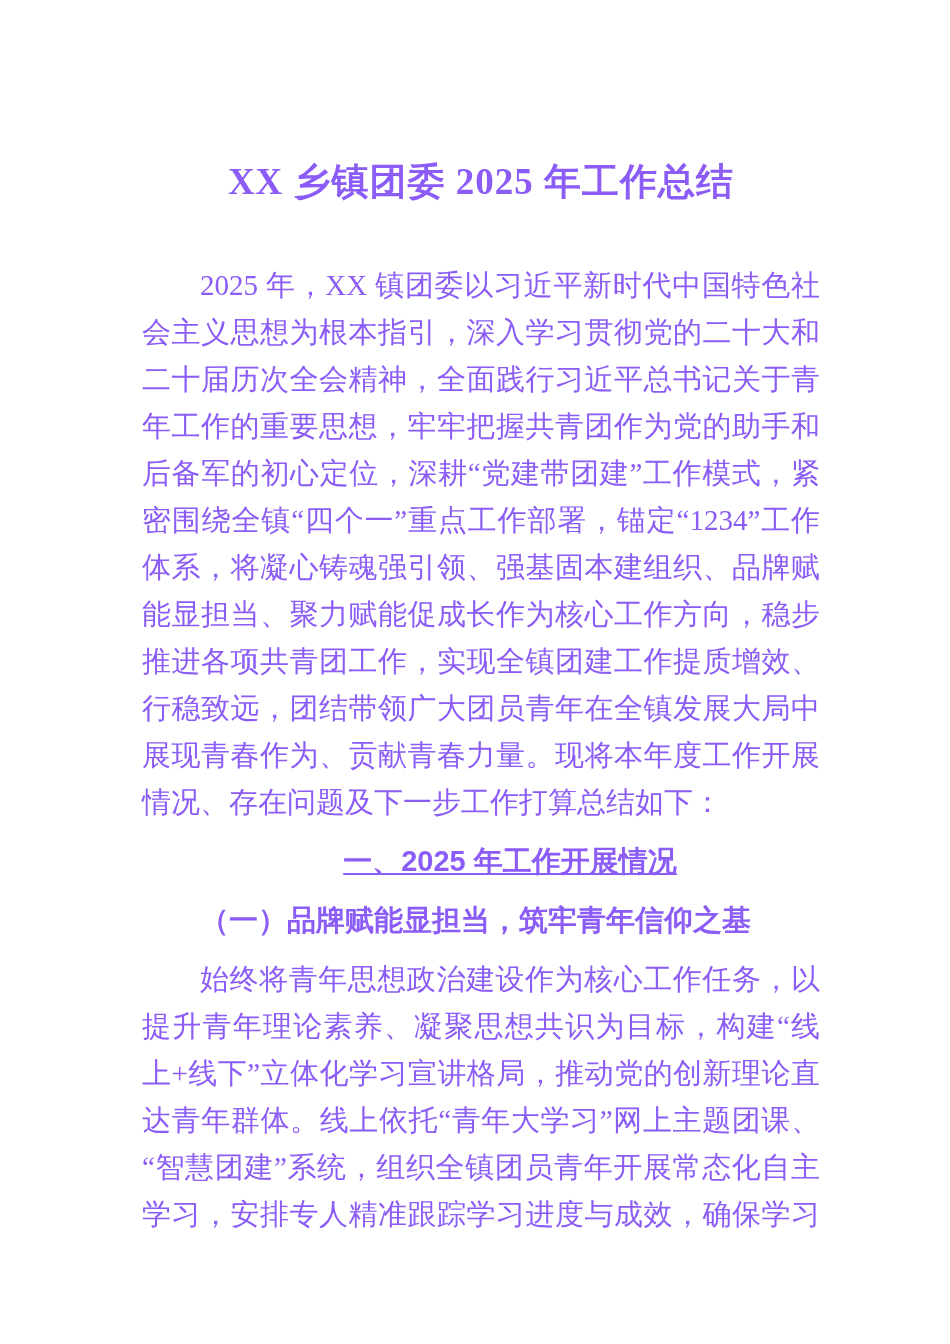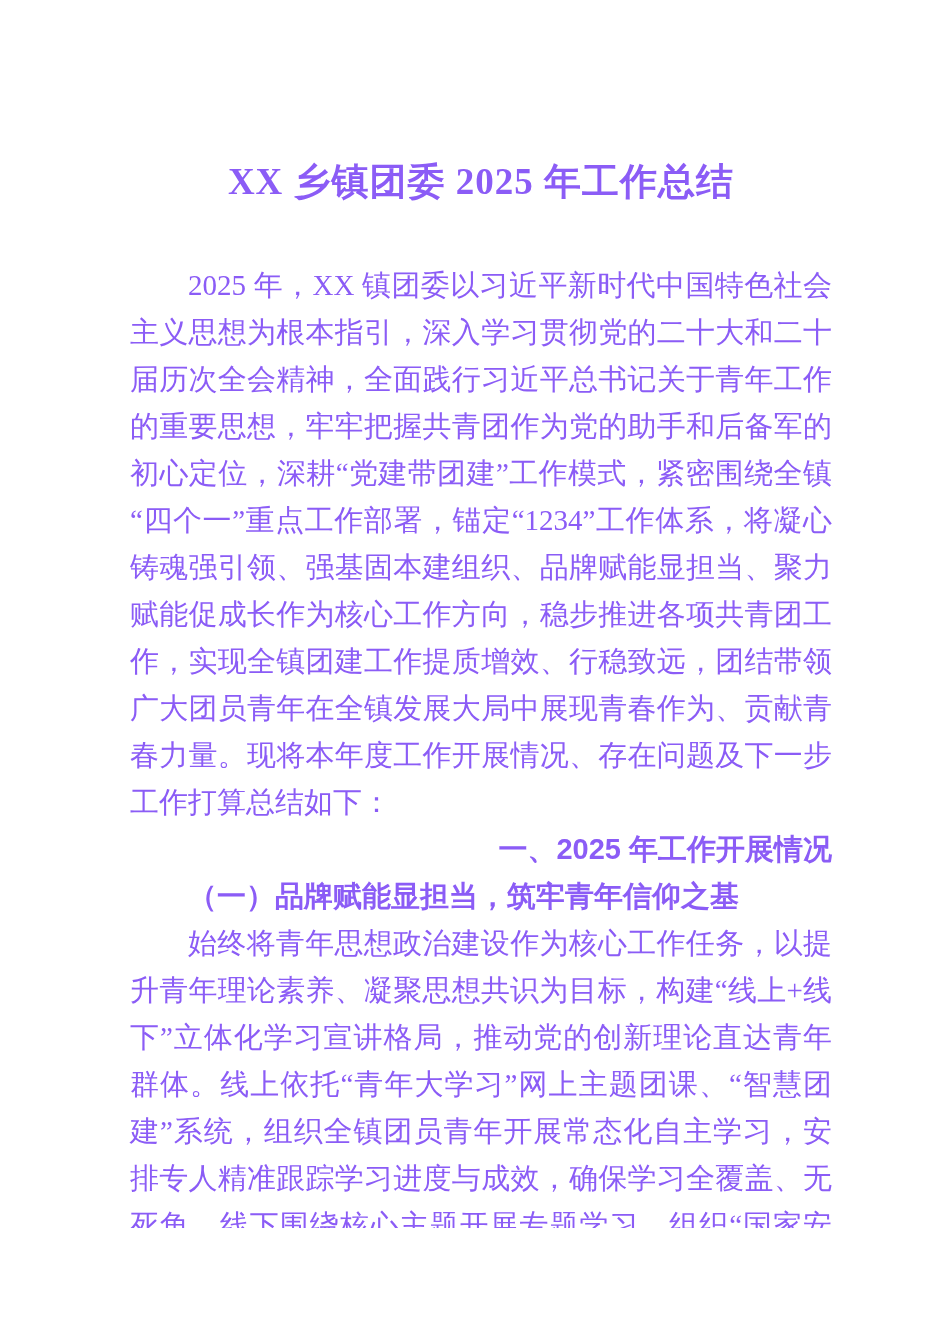--- a/index.html
+++ b/index.html
@@ -26,35 +26,36 @@
   .doc-title {
     font-size: 37px;
     line-height: 1.2;
     font-weight: bold;
     text-align: center;
     margin: 0 0 58px 0;
     letter-spacing: 1px;
     font-family: "Liberation Serif", serif;
   }
   .para {
-    margin: 0;
+    margin: 12px;
     font-size: 29px;
     line-height: 47px;
     text-align: justify;
     text-indent: 2em;
     word-break: break-all;
   }
   .para.body {
     font-family: "Liberation Serif", serif;
     font-weight: normal;
   }
   .para.heading1 {
     font-family: "Liberation Sans", sans-serif;
     font-weight: 700;
-    text-align: right;
+    text-align: center;
+    text-decoration: underline;
   }
   .para.heading2 {
     font-family: "Liberation Serif", serif;
     font-weight: 700;
     text-align: left;
   }
 </style>
 </head>
 <body>
 

